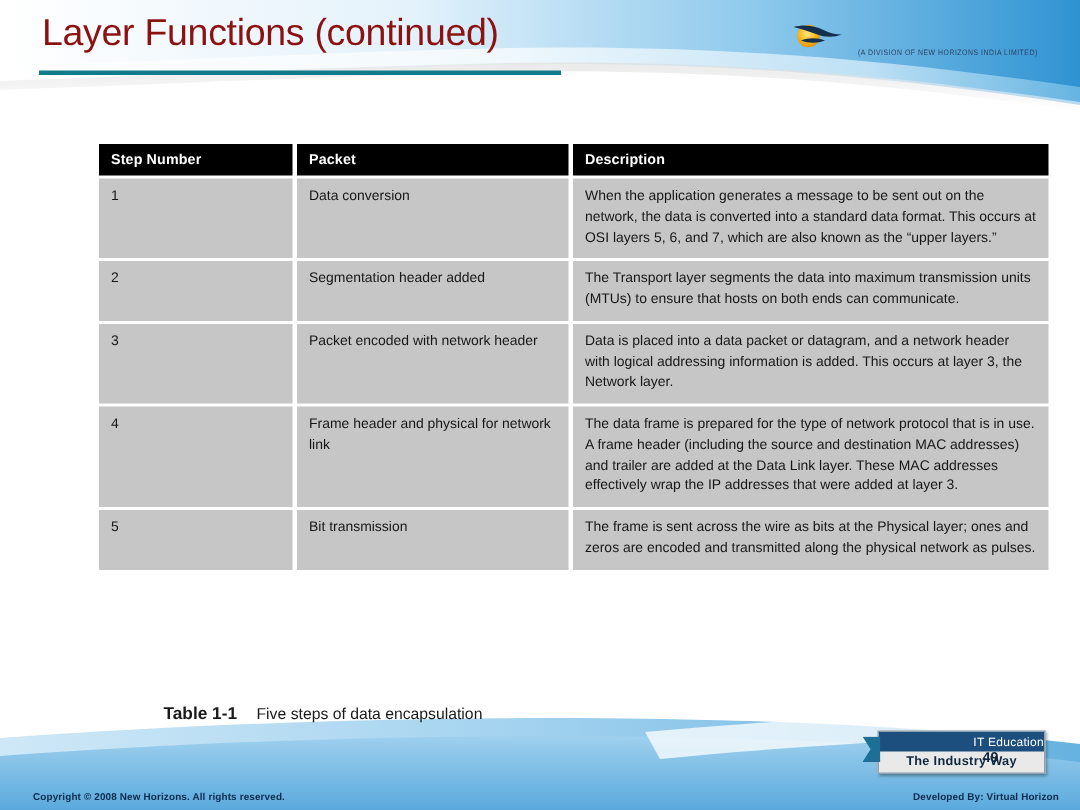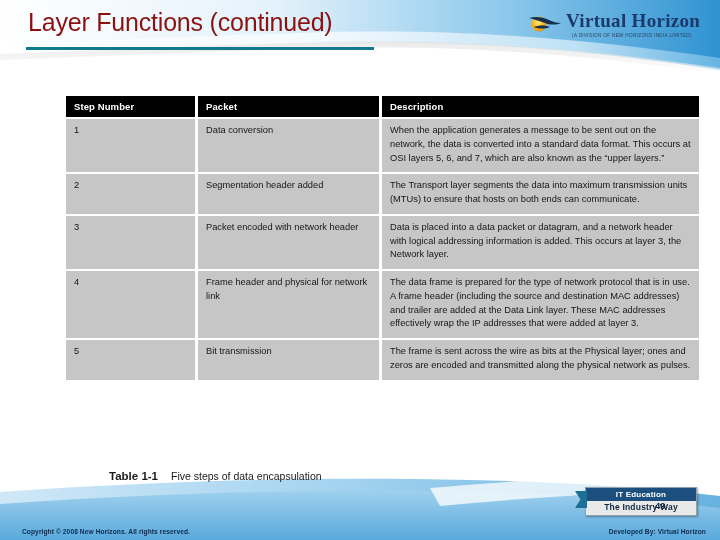--- a/index.html
+++ b/index.html
@@ -193,22 +193,22 @@
     height: 27px;
     background: #e9e9e9;
     border: 1px solid #8fa0ae;
     box-shadow: 1px 1px 2px rgba(0,0,0,0.35);
   }
   .badge-top {
     height: 13px;
     background: #1d4f7e;
     color: #ffffff;
     font-size: 8px;
-    font-weight: bold;
-    text-align: center;
+    font-weight: normal;
+    text-align: right;
     line-height: 13px;
     letter-spacing: 0.2px;
   }
   .badge-bottom {
     height: 17px;
     color: #10263d;
     font-size: 8.5px;
     font-weight: bold;
     text-align: center;
     line-height: 13px;
@@ -279,21 +279,20 @@
             <stop offset="0" stop-color="#ffe680"></stop>
             <stop offset="0.6" stop-color="#f5b518"></stop>
             <stop offset="1" stop-color="#e08c08"></stop>
           </radialGradient>
         </defs>
         <circle cx="11" cy="12" r="7.5" fill="url(#gSun)"></circle>
         <path d="M1,6 C8,4 15,5 21,8 C25,10 29,11 33,11 C28,13 22,13 17,11 C11,9 6,7 1,6 Z" fill="#15304f"></path>
         <path d="M6,15 C11,13 17,13 22,15 C17,17 11,17 6,15 Z" fill="#15304f"></path>
       </svg>
     </span>
-    <div class="logo-name">Virtual Horizon</div>
     <div class="logo-tagline">(A DIVISION OF NEW HORIZONS INDIA LIMITED)</div>
   </div>
 
   <div class="table-wrap">
     <table class="enc-table">
       <thead>
         <tr>
           <th class="col-step">Step Number</th>
           <th class="col-event">Packet</th>
           <th class="col-desc">Description</th>

